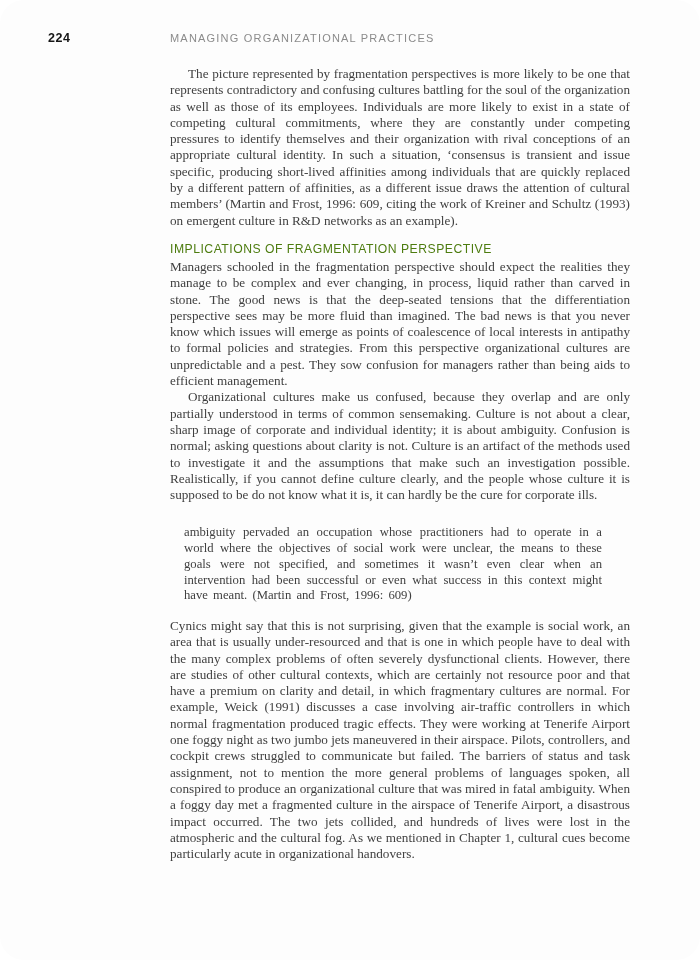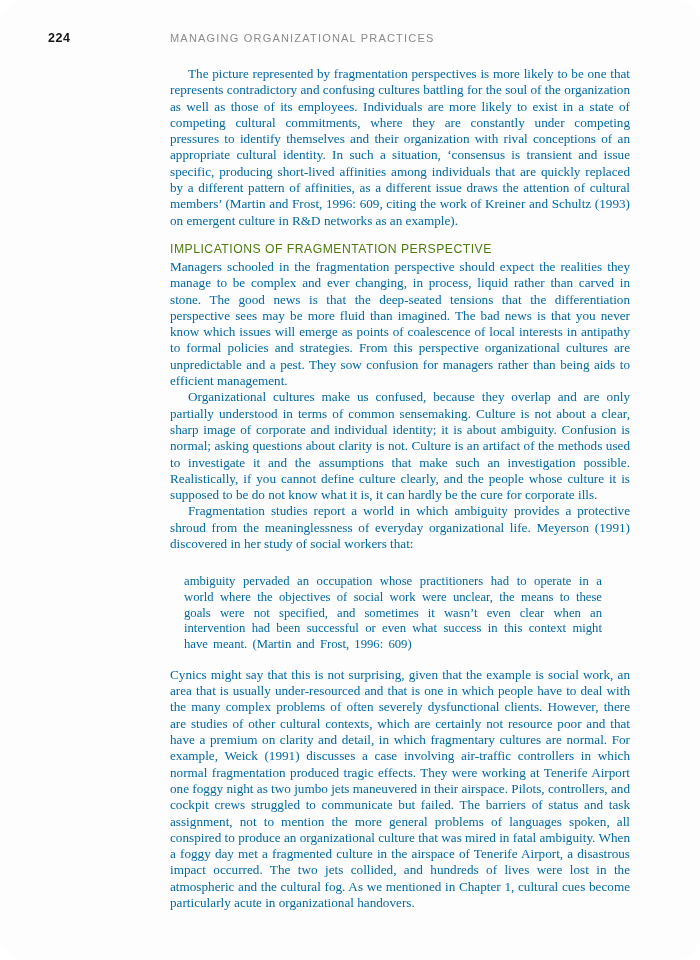--- a/index.html
+++ b/index.html
@@ -50,21 +50,21 @@
     position: absolute;
     left: 170px;
     top: 66px;
     width: 460px;
   }
   .content p {
     margin: 0;
     text-align: justify;
     font-size: 13.2px;
     line-height: 16.3px;
-    color: #0369a1;
+    color: #404040;
   }
   p.first-indent {
     text-indent: 18px;
   }
   .section-heading {
     font-family: "Liberation Sans", sans-serif;
     font-size: 12.2px;
     font-weight: normal;
     letter-spacing: 0.5px;
     color: #4d7c0f;
@@ -95,21 +95,20 @@
   <div class="content">
 
     <p class="first-indent">The picture represented by fragmentation perspectives is more likely to be one that represents contradictory and confusing cultures battling for the soul of the organization as well as those of its employees. Individuals are more likely to exist in a state of competing cultural commitments, where they are constantly under competing pressures to identify themselves and their organization with rival conceptions of an appropriate cultural identity. In such a situation, ‘consensus is transient and issue specific, producing short-lived affinities among individuals that are quickly replaced by a different pattern of affinities, as a different issue draws the attention of cultural members’ (Martin and Frost, 1996: 609, citing the work of Kreiner and Schultz (1993) on emergent culture in R&amp;D networks as an example).</p>
 
     <div class="section-heading">IMPLICATIONS OF FRAGMENTATION PERSPECTIVE</div>
 
     <p>Managers schooled in the fragmentation perspective should expect the realities they manage to be complex and ever changing, in process, liquid rather than carved in stone. The good news is that the deep-seated tensions that the differentiation perspective sees may be more fluid than imagined. The bad news is that you never know which issues will emerge as points of coalescence of local interests in antipathy to formal policies and strategies. From this perspective organizational cultures are unpredictable and a pest. They sow confusion for managers rather than being aids to efficient management.</p>
 
     <p class="first-indent">Organizational cultures make us confused, because they overlap and are only partially understood in terms of common sensemaking. Culture is not about a clear, sharp image of corporate and individual identity; it is about ambiguity. Confusion is normal; asking questions about clarity is not. Culture is an artifact of the methods used to investigate it and the assumptions that make such an investigation possible. Realistically, if you cannot define culture clearly, and the people whose culture it is supposed to be do not know what it is, it can hardly be the cure for corporate ills.</p>
 
-    <p class="first-indent">Fragmentation studies report a world in which ambiguity provides a protective shroud from the meaninglessness of everyday organizational life. Meyerson (1991) discovered in her study of social workers that:</p>
 
     <blockquote class="block-quote">
       <p>ambiguity pervaded an occupation whose practitioners had to operate in a world where the objectives of social work were unclear, the means to these goals were not specified, and sometimes it wasn’t even clear when an intervention had been successful or even what success in this context might have meant. (Martin and Frost, 1996: 609)</p>
     </blockquote>
 
     <p>Cynics might say that this is not surprising, given that the example is social work, an area that is usually under-resourced and that is one in which people have to deal with the many complex problems of often severely dysfunctional clients. However, there are studies of other cultural contexts, which are certainly not resource poor and that have a premium on clarity and detail, in which fragmentary cultures are normal. For example, Weick (1991) discusses a case involving air-traffic controllers in which normal fragmentation produced tragic effects. They were working at Tenerife Airport one foggy night as two jumbo jets maneuvered in their airspace. Pilots, controllers, and cockpit crews struggled to communicate but failed. The barriers of status and task assignment, not to mention the more general problems of languages spoken, all conspired to produce an organizational culture that was mired in fatal ambiguity. When a foggy day met a fragmented culture in the airspace of Tenerife Airport, a disastrous impact occurred. The two jets collided, and hundreds of lives were lost in the atmospheric and the cultural fog. As we mentioned in Chapter 1, cultural cues become particularly acute in organizational handovers.</p>
 
   </div>
 
 </div>

